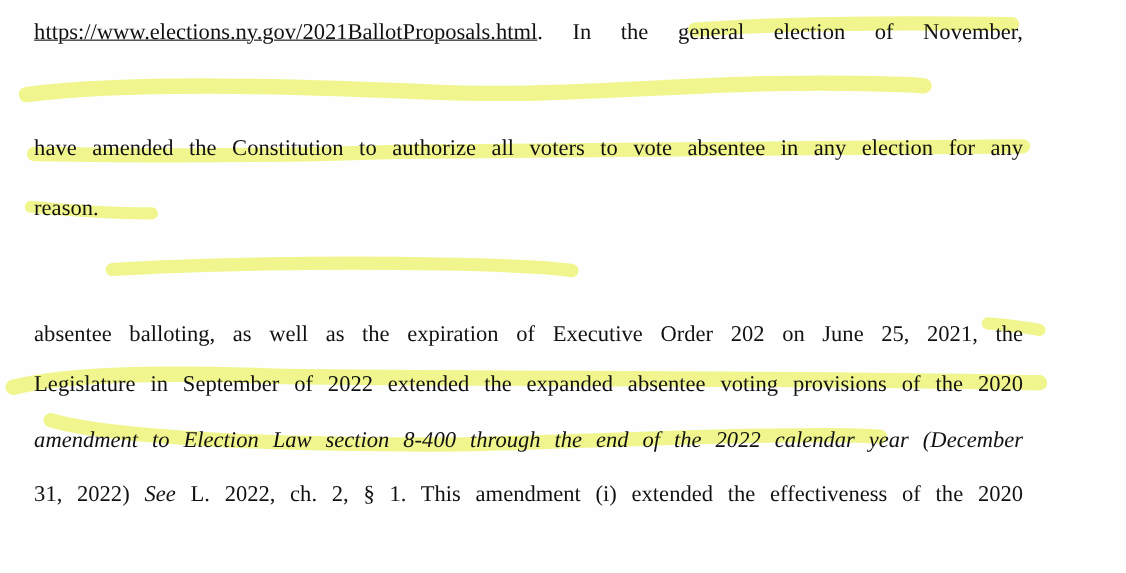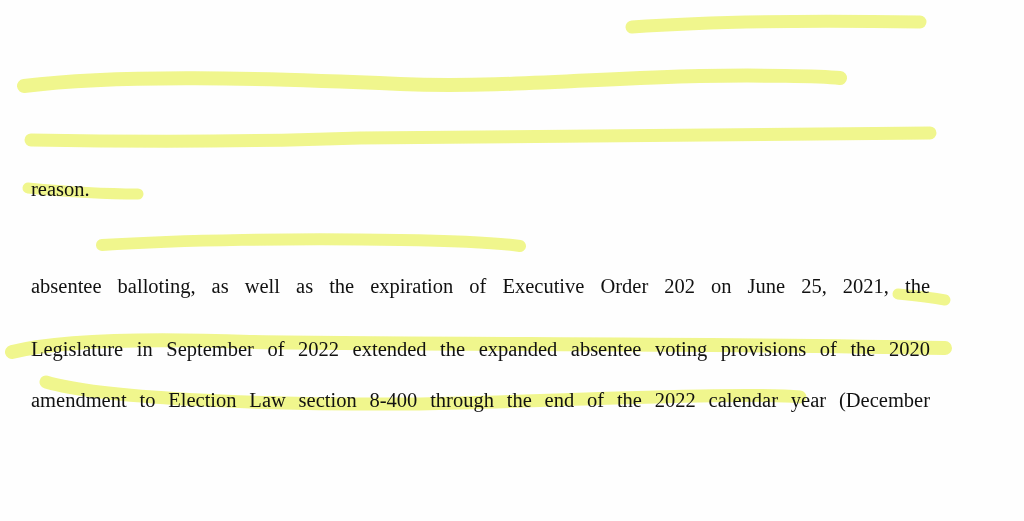--- a/index.html
+++ b/index.html
@@ -34,26 +34,29 @@
       <path d="M24 86 C 120 74, 260 78, 400 84 C 500 88, 600 78, 700 76 C 760 75, 820 76, 840 78" stroke-width="14"></path>
       <path d="M31 140 C 150 142, 250 142, 360 138 C 500 136, 700 136, 930 133" stroke-width="13"></path>
       <path d="M28 188 C 70 192, 110 194, 138 194" stroke-width="11"></path>
       <path d="M102 245 C 180 240, 300 238, 400 240 C 460 241, 500 243, 520 246" stroke-width="12"></path>
       <path d="M898 294 C 920 296, 935 298, 945 300" stroke-width="11"></path>
       <path d="M12 352 C 60 340, 140 338, 250 342 C 450 345, 700 343, 945 348" stroke-width="14"></path>
       <path d="M46 382 C 100 398, 250 405, 420 404 C 520 402, 580 398, 700 396 C 760 395, 790 396, 800 397" stroke-width="13"></path>
     </g>
   </svg>
 
+  <div class="line" style="top:17px;"><a class="link">https://www.elections.ny.gov/2021BallotProposals.html</a><span>. In the general election of November,</span></div>
 
 
+  <div class="line" style="top:123px;"><span>have amended the Constitution to authorize all voters to vote absentee in any election for any</span></div>
 
   <div class="line last" style="top:177px;"><span>reason.</span></div>
 
 
-  <div class="line" style="top:274px;"><span>absentee balloting, as well as the expiration of Executive Order 202 on June 25, 2021, the</span></div>
+  <div class="line" style="top:292px;"><span>absentee balloting, as well as the expiration of Executive Order 202 on June 25, 2021, the</span></div>
 
   <div class="line" style="top:337px;"><span>Legislature in September of 2022 extended the expanded absentee voting provisions of the 2020</span></div>
 
-  <div class="line" style="top:388px;"><span>amendment to Election Law section 8-400 through the end of the 2022 calendar year (December</span></div>
+  <div class="line" style="top:388px;font-style:italic;"><span>amendment to Election Law section 8-400 through the end of the 2022 calendar year (December</span></div>
 
+  <div class="line" style="top:437px;"><span>31, 2022) </span><span class="ital">See</span><span> L. 2022, ch. 2, § 1. This amendment (i) extended the effectiveness of the 2020</span></div>
 
 </div>
 
 </body></html>

